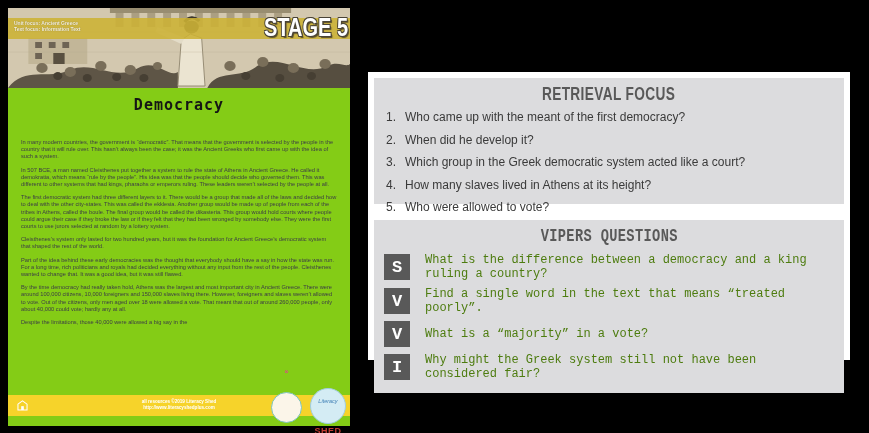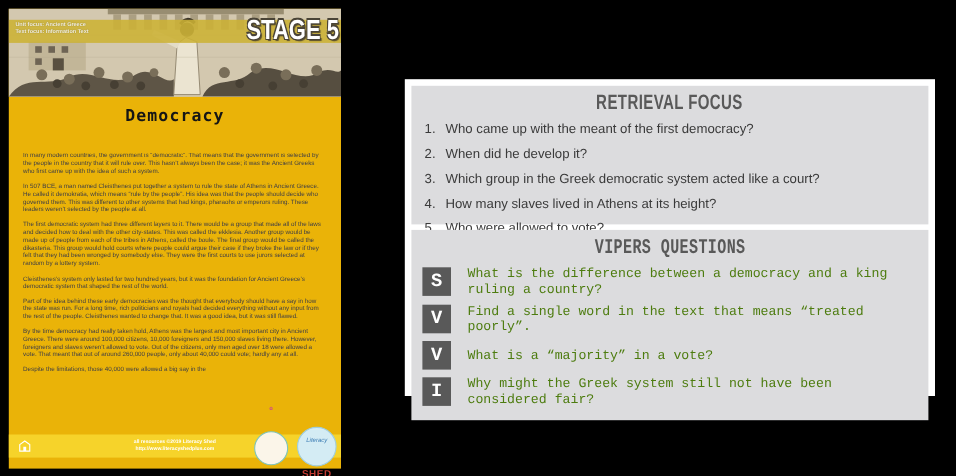--- a/index.html
+++ b/index.html
@@ -6,21 +6,21 @@
   html,body { margin:0; padding:0; }
   body {
     width:869px; height:433px; background:#000;
     position:relative; overflow:hidden;
     font-family:"Liberation Sans", sans-serif;
   }
 
   
   .page {
     position:absolute; left:8px; top:8px;
-    width:302px; height:418px; background:#eab308;
+    width:342px; height:418px; background:#84cc16;
   }
   .hero { position:relative; width:100%; height:80px; background:#d3c8af; overflow:hidden; }
   .hero svg { position:absolute; left:0; top:0; width:100%; height:100%; }
   .band {
     position:absolute; top:10px; left:0; width:100%; height:21px;
     background:rgba(204,178,52,0.88);
   }
   .band-text {
     position:absolute; left:6px; top:12px;
     color:#f5f0da; font-size:5px; line-height:6px; font-weight:bold;
@@ -67,21 +67,21 @@
     background:#d4ecf4; border:1px solid #a0cede;
     display:flex; align-items:center; justify-content:center; flex-direction:column;
   }
   .shed-script { color:#3f7fb5; font-size:5.5px; font-style:italic; line-height:5px; }
   .shed-word { color:#c23a32; font-size:9px; font-weight:bold; line-height:9px; letter-spacing:.5px; }
   .shed-roof { width:16px; height:3px; background:#c23a32; clip-path:polygon(10% 100%, 0 0, 100% 0, 90% 100%); }
 
   
   .panel {
     position:absolute; left:368px; top:72px; width:482px; height:288px;
-    background:#fff; padding:6px; display:flex; flex-direction:column; gap:5px;
+    background:#fff; padding:6px; display:flex; flex-direction:column; gap:16px;
   }
   .section { background:#dcdcde; }
   .retrieval { height:126px; padding:3px 12px 0; }
   .vipers { flex:1; padding:3px 10px 6px;font-family:Liberation Mono, monospace; }
   .sec-heading { text-align:center; margin:3px 0 7px; color:#595959; font-weight:bold; font-size:19px; line-height:20px; }
   .sec-heading span { display:inline-block; transform:scaleX(.72); letter-spacing:.5px; white-space:nowrap; }
   .q { display:flex; margin-bottom:9px; font-size:12px; line-height:13.5px; color:#3a3a3a; }
   .q .num { width:19px; flex:none; }
   .vrow { display:flex; align-items:center; margin-bottom:6px; }
   .vbox {

